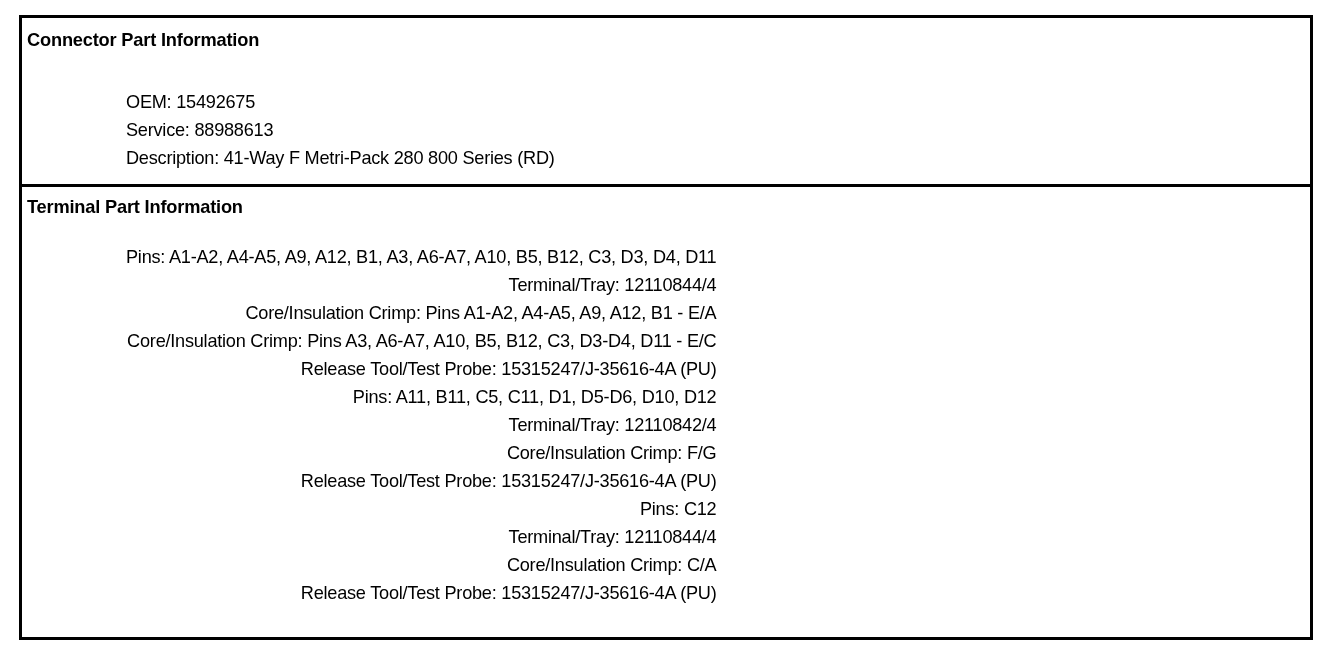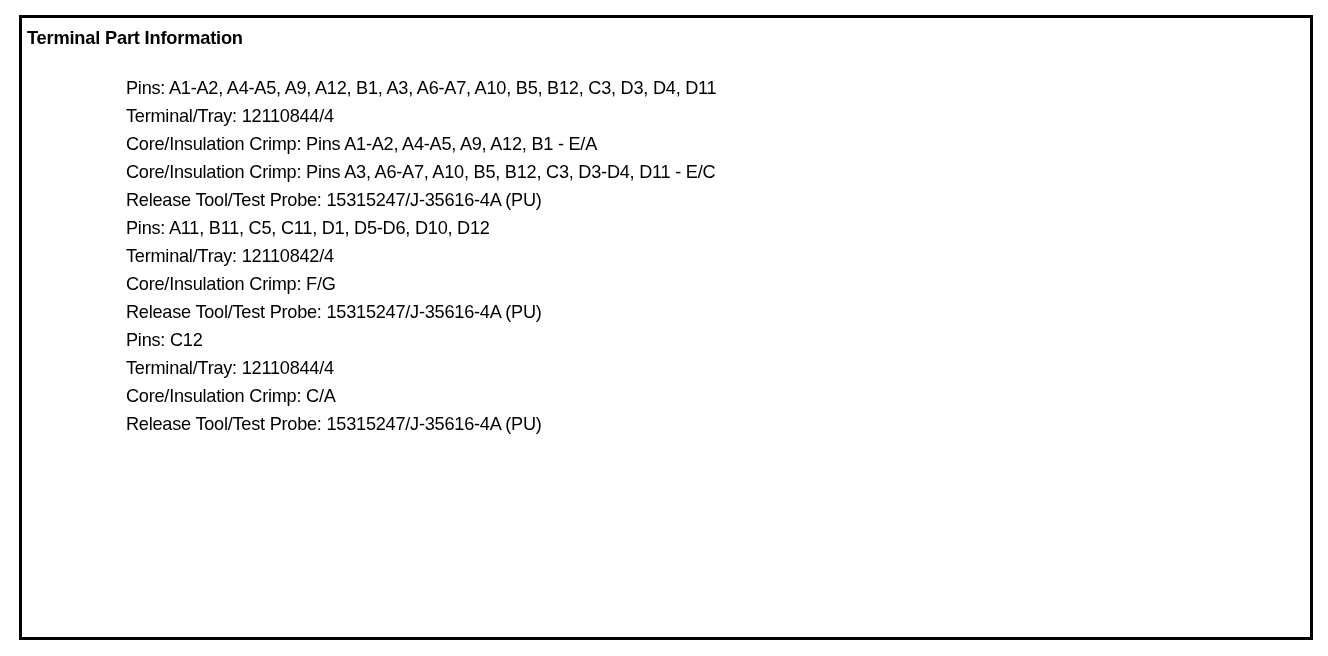--- a/index.html
+++ b/index.html
@@ -67,39 +67,48 @@
 
   .detail-list {
     position: absolute;
     left: 104px;     
     margin: 0;
     padding: 0;
     list-style: none;
   }
 
   .section--connector .detail-list { top: 70px; }
-  .section--terminal  .detail-list { top: 56px; }
+  .section--terminal  .detail-list { top: 56px; text-align: right; }
 
   .detail-line {
     font-size: 19px;
     line-height: 28px;
     height: 28px;
     white-space: nowrap;
     letter-spacing: -0.25px;
     transform: scaleX(0.955);
     transform-origin: left center;
   }
 </style>
 </head>
 <body>
 
 <div class="page">
 
   <div class="info-table">
 
+    <div class="section section--connector">
+      <div class="section-title">Connector Part Information</div>
+
+      <ul class="detail-list">
+        <li class="detail-line">OEM: 15492675</li>
+        <li class="detail-line">Service: 88988613</li>
+        <li class="detail-line">Description: 41-Way F Metri-Pack 280 800 Series (RD)</li>
+      </ul>
+    </div>
 
     <div class="section section--terminal">
       <div class="section-title">Terminal Part Information</div>
 
       <ul class="detail-list">
         <li class="detail-line">Pins: A1-A2, A4-A5, A9, A12, B1, A3, A6-A7, A10, B5, B12, C3, D3, D4, D11</li>
         <li class="detail-line">Terminal/Tray: 12110844/4</li>
         <li class="detail-line">Core/Insulation Crimp: Pins A1-A2, A4-A5, A9, A12, B1 - E/A</li>
         <li class="detail-line">Core/Insulation Crimp: Pins A3, A6-A7, A10, B5, B12, C3, D3-D4, D11 - E/C</li>
         <li class="detail-line">Release Tool/Test Probe: 15315247/J-35616-4A (PU)</li>

